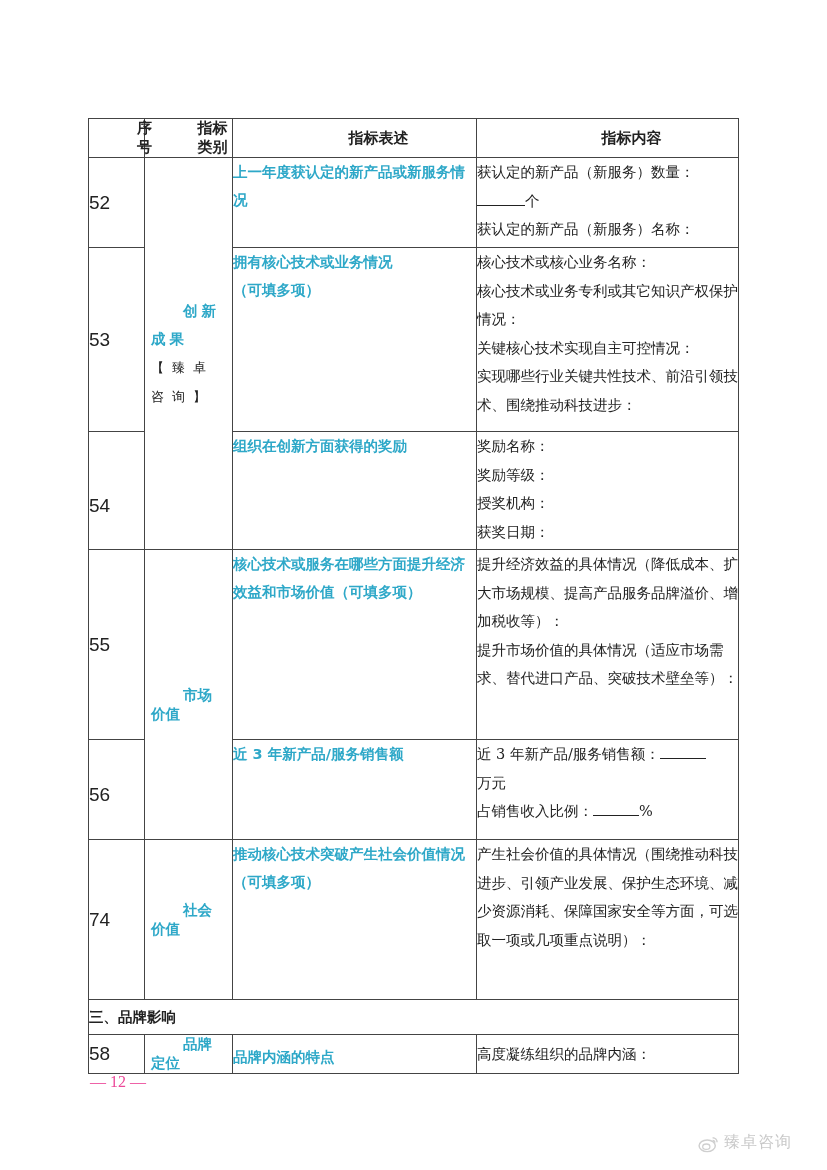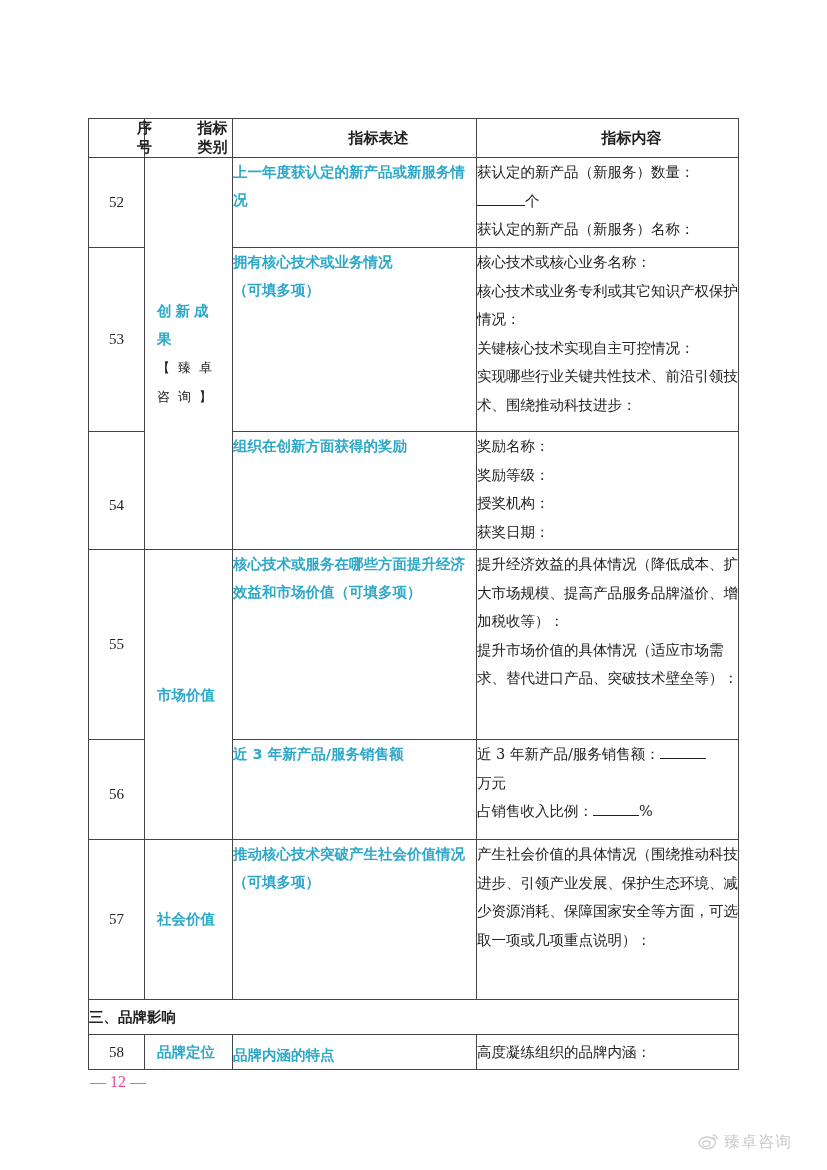--- a/index.html
+++ b/index.html
@@ -7,32 +7,32 @@
          font-family: "DejaVu Serif", "Liberation Serif", serif; color: #222; }
   .page-table { position: absolute; left: 88px; top: 118px; width: 650px;
                 border-collapse: collapse; table-layout: fixed; font-size: 15px; }
   .page-table td, .page-table th { border: 1.3px solid #444; padding: 0; vertical-align: top; }
   .page-table th { height: 34px; font-weight: bold; font-family: "DejaVu Sans", "Liberation Sans", sans-serif;
                    font-size: 15px; vertical-align: middle; text-align: center; color: #222; padding-left: 48px; }
   .c-no { width: 56px; }
   .c-cat { width: 88px; }
   .c-desc { width: 244px; }
   .c-content { width: 262px; }
-  td.no { text-align: center; vertical-align: middle; font-family: Liberation Serif, serif; font-size: 15px; }
-  td.cat { vertical-align: middle; padding: 0 12px; }
-  .blue { color: #2ea8c8; font-family: "DejaVu Sans", "Liberation Sans", sans-serif; font-weight: bold; font-size: 14.5px; }
+  td.no { vertical-align: middle; font-family: Liberation Sans, sans-serif; font-size: 19px; }
+  td.cat { vertical-align: middle; padding: 0 6px; }
+  .blue { color: #2ea8c8; font-family: "DejaVu Sans", "Liberation Sans", sans-serif; font-weight: bold; font-size: 14.5px; margin-left: 32px; }
   .desc-cell { padding: 6px 8px 0 8px; line-height: 28px; }
   .content-cell { padding: 6px 6px 0 8px; line-height: 28.5px; font-size: 14.5px; }
   .cat-text { line-height: 28px; letter-spacing: 4px; }
   .cat-black { color: #222; font-family: "DejaVu Serif", serif; font-weight: normal; letter-spacing: 8px; font-size: 13px; }
   .section-row td { text-align: left; vertical-align: middle; height: 34px; font-weight: bold;
                     font-family: "DejaVu Sans", "Liberation Sans", sans-serif; font-size: 14.5px; }
   .blank { display: inline-block; border-bottom: 1px solid #222; width: 44px; height: 16px; vertical-align: baseline; }
   .page-number { position: absolute; left: 90px; top: 1073px; font-family: "Liberation Serif", serif; font-size: 16px; color: #ec4899; }
-  .watermark { position: absolute; left: 698px; top: 1132px; display: flex; align-items: flex-start; color: #c9c9c9;
+  .watermark { position: absolute; left: 698px; top: 1132px; display: flex; align-items: flex-end; color: #c9c9c9;
                font-family: "DejaVu Sans", sans-serif; font-size: 16px; letter-spacing: 1px; }
   .weibo-icon { width: 22px; height: 18px; margin-right: 4px; }
 </style>
 </head>
 <body>
 
 <table class="page-table">
   <colgroup>
     <col class="c-no">
       <col class="c-cat">
@@ -106,21 +106,21 @@
       <td class="no" style="padding-top:10px">56</td>
       <td class="desc-cell blue">近 3 年新产品/服务销售额</td>
       <td class="content-cell">
         <div><span>近 3 年新产品/服务销售额：</span><span class="blank" style="width:46px"></span></div>
         <div>万元</div>
         <div><span>占销售收入比例：</span><span class="blank" style="width:46px"></span><span>%</span></div>
       </td>
     </tr>
 
     <tr style="height:160px">
-      <td class="no">57</td>
+      <td class="no">74</td>
       <td class="cat">
         <span class="blue">社会价值</span>
       </td>
       <td class="desc-cell blue">推动核心技术突破产生社会价值情况（可填多项）</td>
       <td class="content-cell">产生社会价值的具体情况（围绕推动科技进步、引领产业发展、保护生态环境、减少资源消耗、保障国家安全等方面，可选取一项或几项重点说明）：</td>
     </tr>
 
     <tr class="section-row">
       <td colspan="4">三、品牌影响</td>
     </tr>

